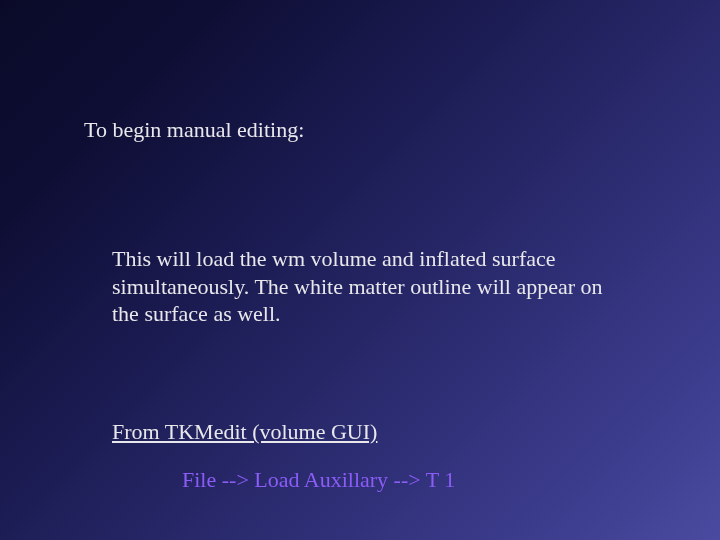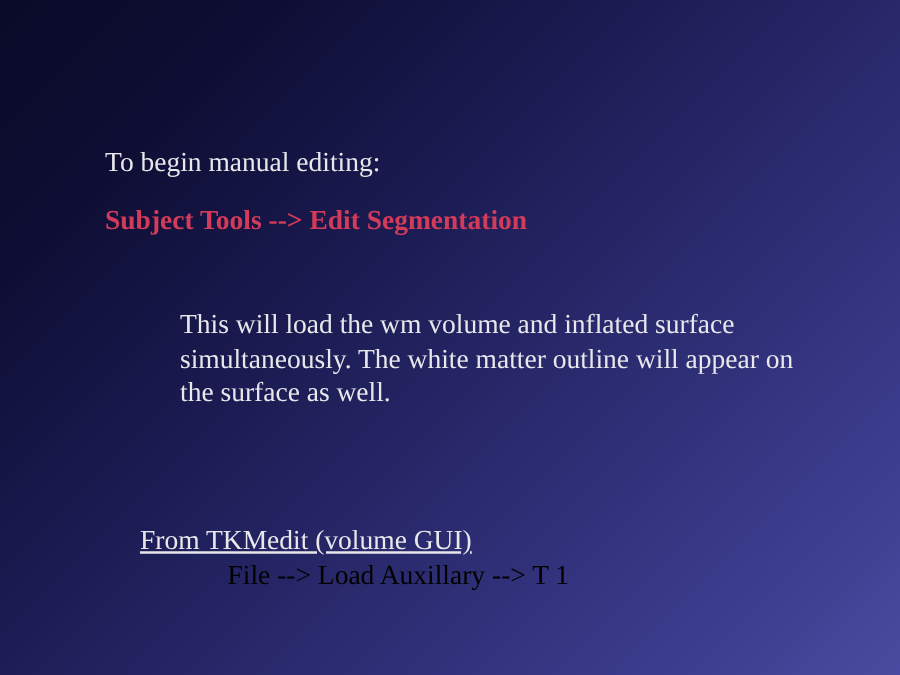--- a/index.html
+++ b/index.html
@@ -33,50 +33,48 @@
     top: 162px;
     color: #d33b5a;
     font-weight: bold;
   }
   .para1 {
     position: absolute;
     left: 112px;
     top: 245px;
     width: 500px;
     color: #e8e8ec;
-    margin-left: 32px;
   }
   .line3 {
     position: absolute;
     left: 112px;
     top: 378px;
     color: #e8e8ec;
   }
   .line4 {
     position: absolute;
     left: 112px;
     top: 418px;
     color: #e8e8ec;
     text-decoration: underline;
   }
   .line5 {
     position: absolute;
     left: 182px;
-    top: 446px;
-    color: #000000;
+    top: 466px;
+    color: #8b5cf6;
   }
 </style>
 </head>
 <body>
 
 <div class="slide">
 
   <div class="line1">To begin manual editing:</div>
 
-  <div class="line2">Subject Tools --&gt; Edit Segmentation</div>
 
   <div class="para1">This will load the wm volume and inflated surface simultaneously.  The white matter outline will appear on the surface as well.</div>
 
 
   <div class="line4">From TKMedit (volume GUI)</div>
 
   <div class="line5">File --&gt; Load Auxillary --&gt; T 1</div>
 
 </div>
 

